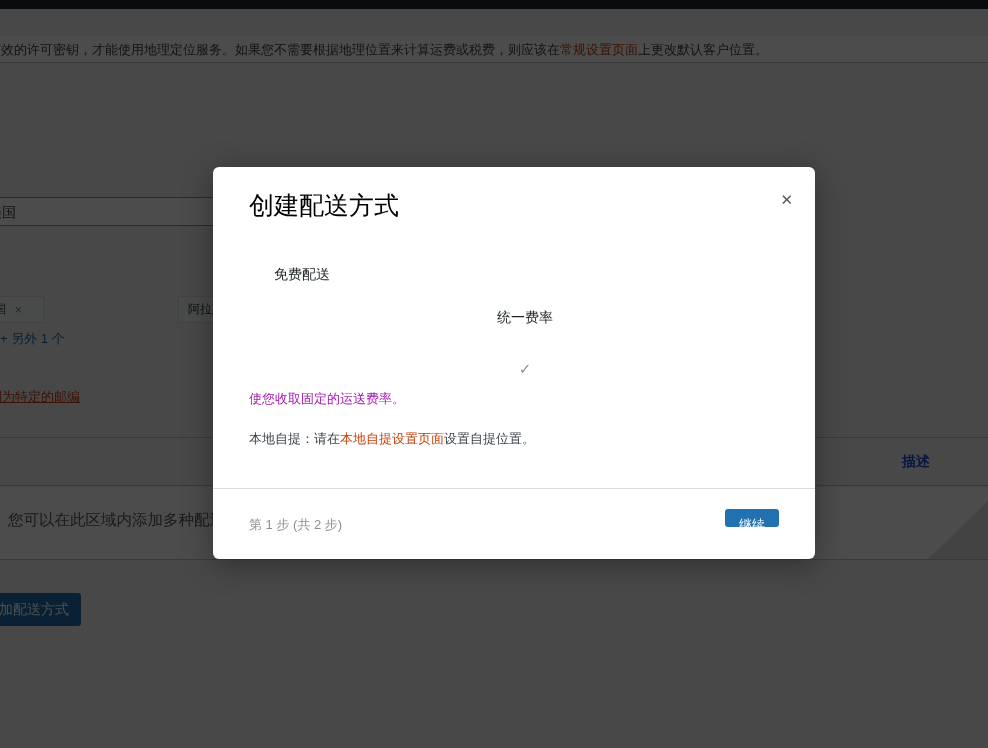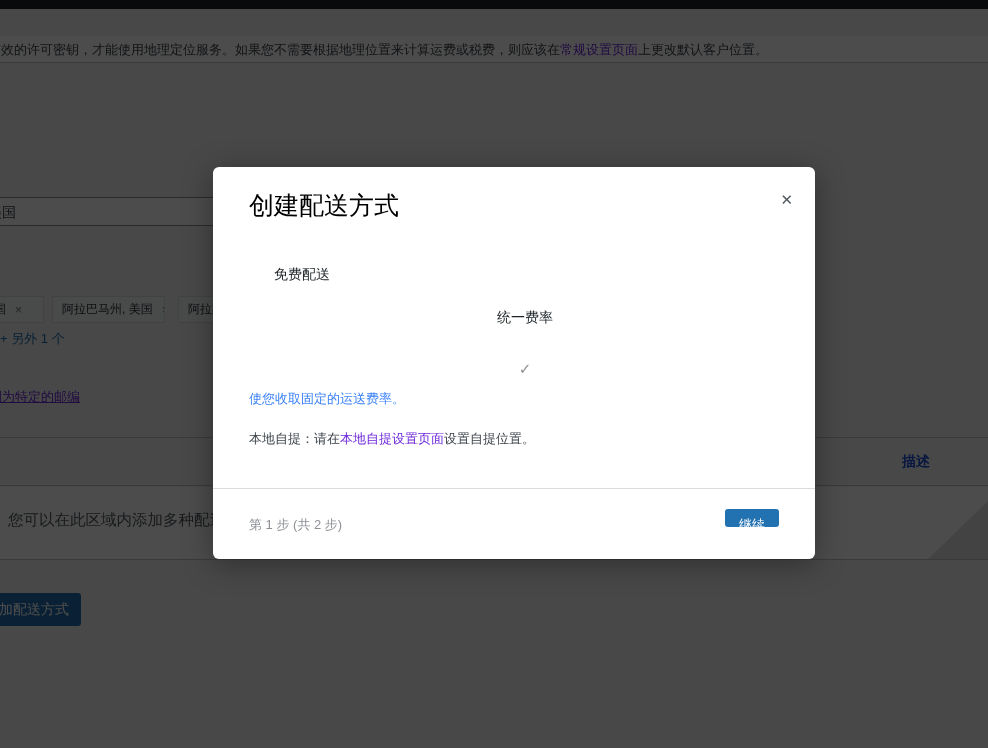--- a/index.html
+++ b/index.html
@@ -5,21 +5,21 @@
   html,body{margin:0;padding:0;background:#2a2a2a;}
   *{box-sizing:border-box;font-family:"Liberation Sans","DejaVu Sans",sans-serif;}
   .stage{position:relative;width:988px;height:748px;overflow:hidden;background:#f0f0f1;}
 
   
   .page{position:absolute;inset:0;background:#f0f0f1;}
   .admin-bar{position:absolute;left:0;top:0;width:100%;height:9px;background:#1d2327;}
   .notice{position:absolute;left:0;top:36px;width:100%;height:27px;background:#ffffff;
           border-bottom:1px solid #c3c4c7;overflow:hidden;}
   .notice-text{position:absolute;left:-12px;top:5px;font-size:13px;color:#3c434a;white-space:nowrap;}
-  .link{color:#6d28d9;text-decoration:none;cursor:pointer;}
+  .link{color:#c2410c;text-decoration:none;cursor:pointer;}
   .link.u{text-decoration:underline;}
 
   .zone-input{position:absolute;left:-250px;top:197px;width:950px;height:29px;background:#fff;
               border:1px solid #8c8f94;overflow:hidden;}
   .zone-input .val{position:absolute;left:237px;top:6px;font-size:14px;color:#3c434a;white-space:nowrap;}
 
   .chip{position:absolute;top:296px;height:27px;background:#f6f7f7;border:1px solid #dcdcde;
         display:flex;align-items:center;gap:9px;padding:0 9px;font-size:12px;color:#2c3338;
         white-space:nowrap;overflow:hidden;}
   .chip .chip-x{color:#787c82;font-size:12px;cursor:pointer;}
@@ -51,21 +51,21 @@
   .modal{position:absolute;left:213px;top:167px;width:602px;height:392px;background:#fff;
          border-radius:6px;z-index:20;box-shadow:0 5px 30px rgba(0,0,0,.35);}
   .modal-title{position:absolute;left:36px;top:22px;font-size:25px;color:#000000;font-weight:500;}
   .modal-close{position:absolute;right:22px;top:25px;font-size:15px;color:#50575e;cursor:pointer;line-height:1;}
   .option{position:absolute;left:12px;width:100%;height:69px;display:flex;align-items:center;
           justify-content:space-between;padding:0 51px 0 49px;cursor:pointer;}
   .option1{top:73px;}
   .option2{top:142px;flex-direction:column;}
   .option .opt-label{font-size:14px;color:#1d2327;}
   .opt-check{font-size:15px;color:#8f8f8f;font-weight:bold;}
-  .modal-desc{position:absolute;left:36px;top:223px;font-size:13px;color:#3b82f6;}
+  .modal-desc{position:absolute;left:36px;top:223px;font-size:13px;color:#a21caf;}
   .modal-pickup{position:absolute;left:36px;top:263px;font-size:13px;color:#3c434a;white-space:nowrap;text-align:right;}
   .modal-divider{position:absolute;left:0;top:321px;width:100%;height:0;border-top:1px solid #dcdcde;}
   .modal-step{position:absolute;left:36px;top:349px;font-size:13px;color:#8c8f94;}
   .continue-btn{position:absolute;right:36px;top:342px;height:18px;line-height:32px;padding:0 14px;
                 background:#2271b1;color:#fff;font-size:13px;border:none;border-radius:3px;cursor:pointer;}
 </style>
 </head>
 <body>
 
 <div class="stage">
@@ -76,24 +76,20 @@
     <div class="notice">
       <span class="notice-text"><span>有效的许可密钥，才能使用地理定位服务。如果您不需要根据地理位置来计算运费或税费，则应该在</span><a class="link">常规设置页面</a><span>上更改默认客户位置。</span></span>
     </div>
 
     <div class="zone-input">
       <span class="val">美国</span>
     </div>
 
     <div class="chip chip1">
       <span>美国</span>
-      <span class="chip-x">×</span>
-    </div>
-    <div class="chip chip2">
-      <span>阿拉巴马州, 美国</span>
       <span class="chip-x">×</span>
     </div>
     <div class="chip chip3">
       <span>阿拉斯加州, 美国</span>
     </div>
 
     <a class="more-link">+ 另外 1 个</a>
     <a class="postcode-link link u">限制为特定的邮编</a>
 
     <div class="table-header">

